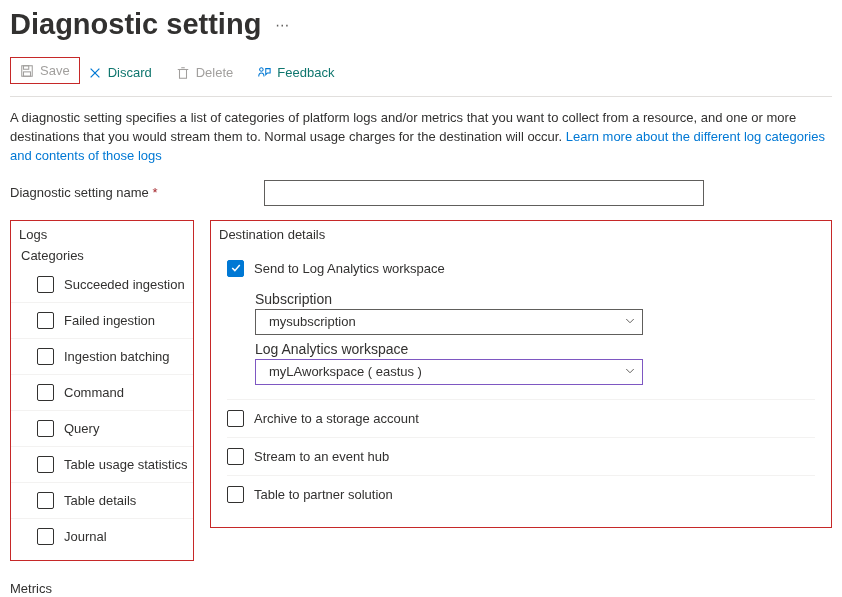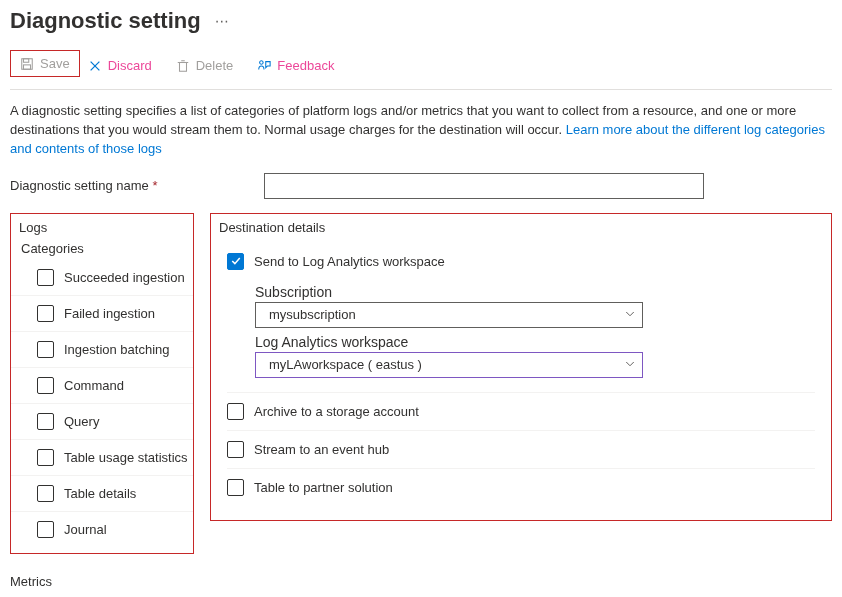--- a/index.html
+++ b/index.html
@@ -1,22 +1,22 @@
 <!DOCTYPE html>
 <html><head>
 <meta charset="utf-8">
 <style>
 * { box-sizing: border-box; margin: 0; padding: 0; }
 body { font-family: "Segoe UI", -apple-system, sans-serif; font-size: 13px; color: #323130; background: #fff; width: 842px; }
 .page { padding: 8px 10px; }
 .title-row { display: flex; align-items: center; gap: 10px; margin-bottom: 12px; }
-h1 { font-size: 22px; font-weight: 600; }
+h1 { font-size: 29px; font-weight: 600; }
 .ellipsis { color: #605e5c; font-size: 14px; padding: 0 4px; cursor: pointer; }
 .toolbar { display: flex; align-items: flex-end; gap: 0; padding: 4px 0 12px; border-bottom: 1px solid #e1dfdd; }
-.tb-btn { display: inline-flex; align-items: center; gap: 6px; padding: 4px 8px; font-size: 13px; cursor: pointer; border: none; background: none; color: #ec4899; }
+.tb-btn { display: inline-flex; align-items: center; gap: 6px; padding: 4px 8px; font-size: 13px; cursor: pointer; border: none; background: none; color: #0f766e; }
 .tb-btn.disabled { color: #a19f9d; cursor: default; }
 .tb-btn svg { width: 14px; height: 14px; }
 .red-box { border: 1px solid #c62828; }
 .save-wrap { padding: 1px; }
 .sep { width: 8px; }
 .desc { padding: 12px 0 10px; line-height: 1.45; }
 .desc a { color: #0078d4; text-decoration: none; }
 .name-row { display: flex; align-items: center; gap: 24px; margin: 4px 0 14px; }
 .name-label { width: 230px; }
 .req { color: #a4262c; }

